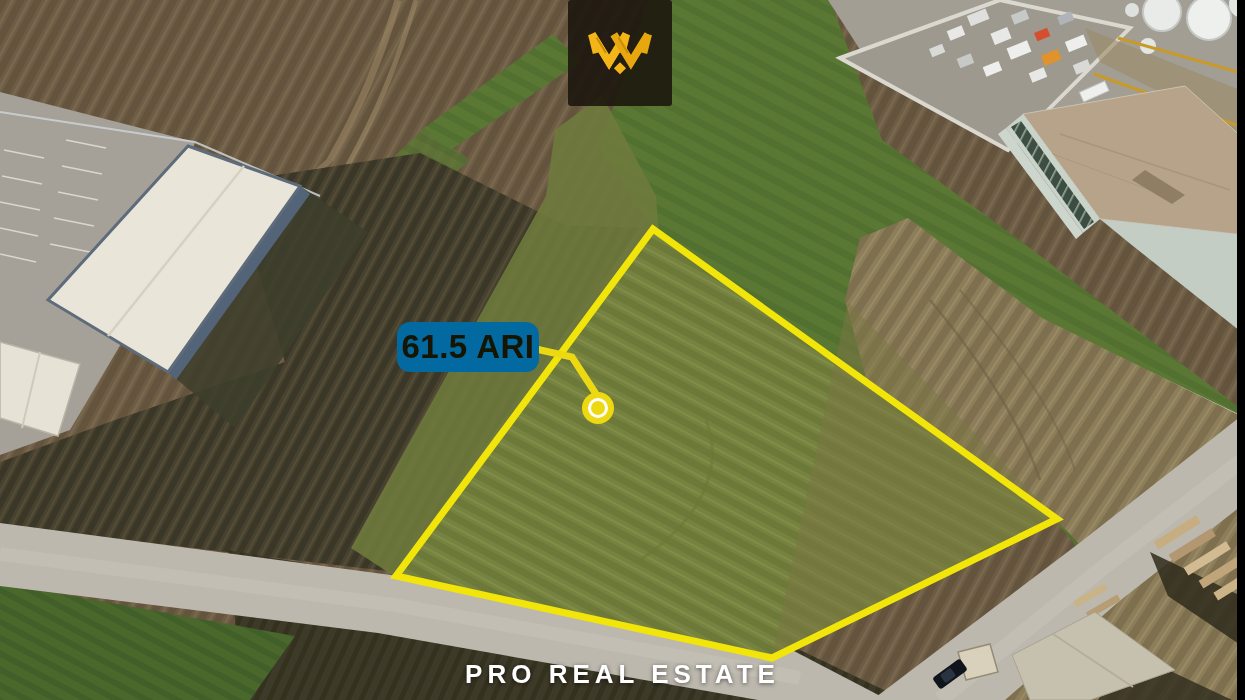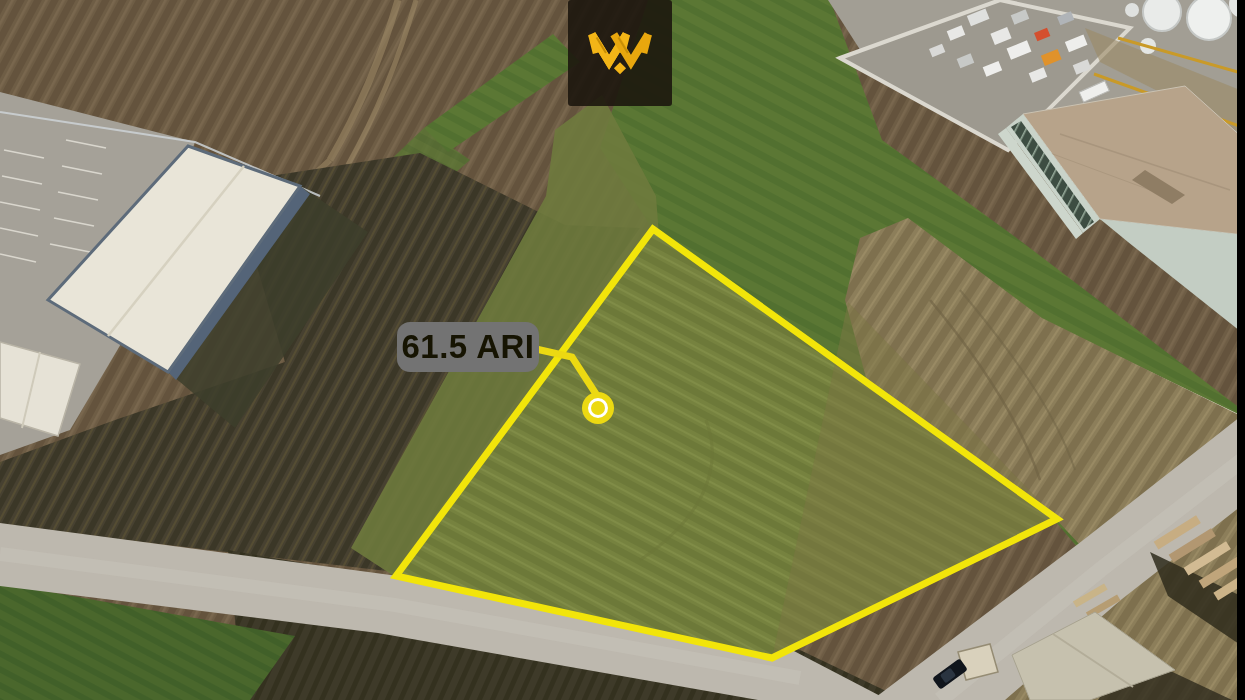--- a/index.html
+++ b/index.html
@@ -2,21 +2,21 @@
 <html><head>
 <meta charset="utf-8">
 <style>
   html,body{margin:0;padding:0;background:#000;}
   .stage{position:relative;width:1245px;height:700px;overflow:hidden;background:#6e5d45;
          font-family:"Liberation Sans", sans-serif;}
   .scene{position:absolute;left:0;top:0;}
   .logo-badge{position:absolute;left:568px;top:0;width:104px;height:106px;
       background:rgba(26,21,12,0.88);border-radius:3px;display:flex;align-items:center;justify-content:center;}
   .area-label{position:absolute;left:397px;top:322px;width:142px;height:50px;
-      background:#737373;border-radius:13px;display:flex;align-items:center;justify-content:center;
+      background:#0369a1;border-radius:13px;display:flex;align-items:center;justify-content:center;
       color:#161402;font-size:33px;font-weight:800;letter-spacing:.5px;}
   .brand-bar{position:absolute;left:0;right:0;top:659px;text-align:center;
       color:#ffffff;font-size:26px;font-weight:800;letter-spacing:5px;
       text-shadow:0 1px 4px rgba(0,0,0,.55);}
 </style>
 </head>
 <body>
 
 <div class="stage">
 
@@ -219,14 +219,15 @@
         <path d="M48,30 L60,50" stroke="#c78e06" stroke-width="2.5"></path>
       </g>
       <rect x="44.5" y="64" width="11" height="11" fill="#f3b517" transform="rotate(45 50 69.5)"></rect>
     </svg>
   </div>
 
   <div class="area-label">
     <span>61.5 ARI</span>
   </div>
 
+  <div class="brand-bar">PRO REAL ESTATE</div>
 
 </div>
 
 </body></html>

